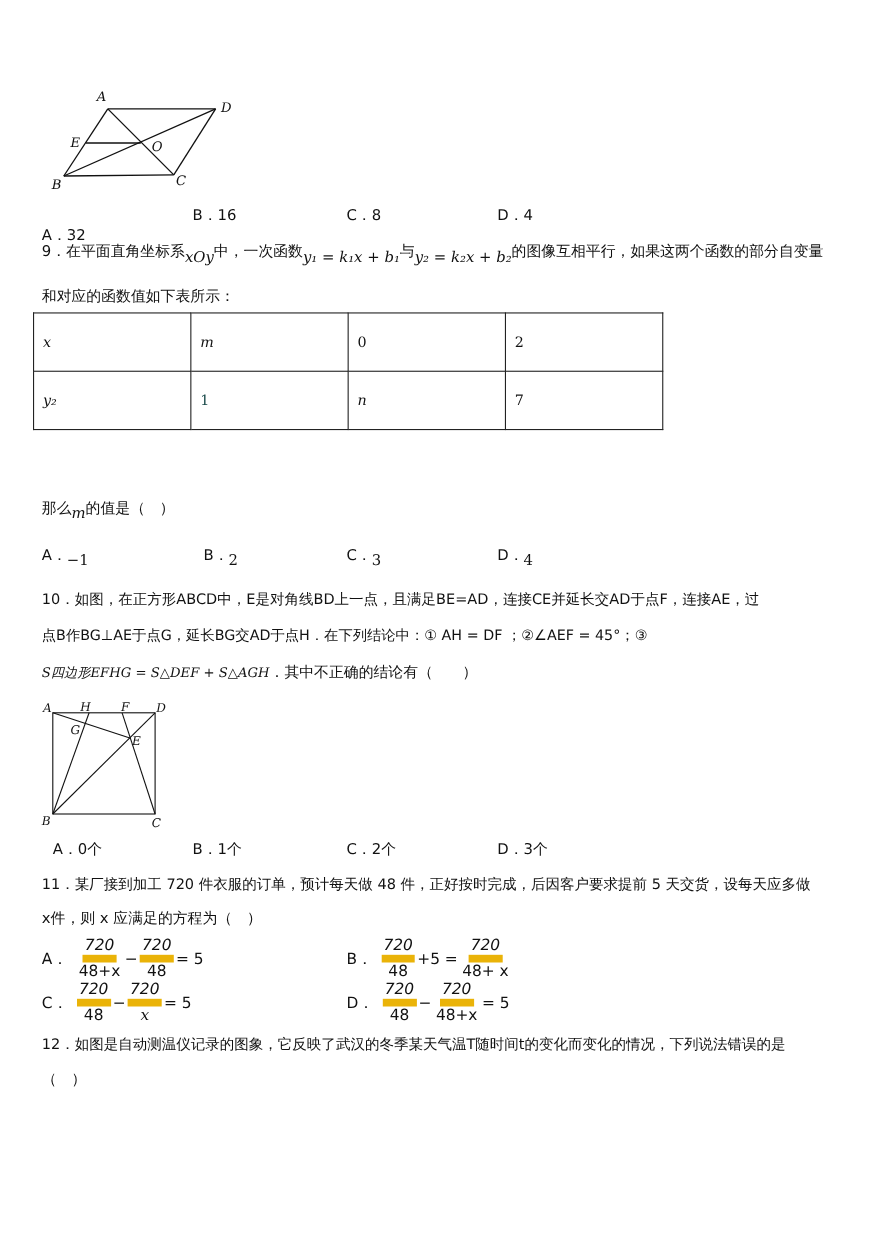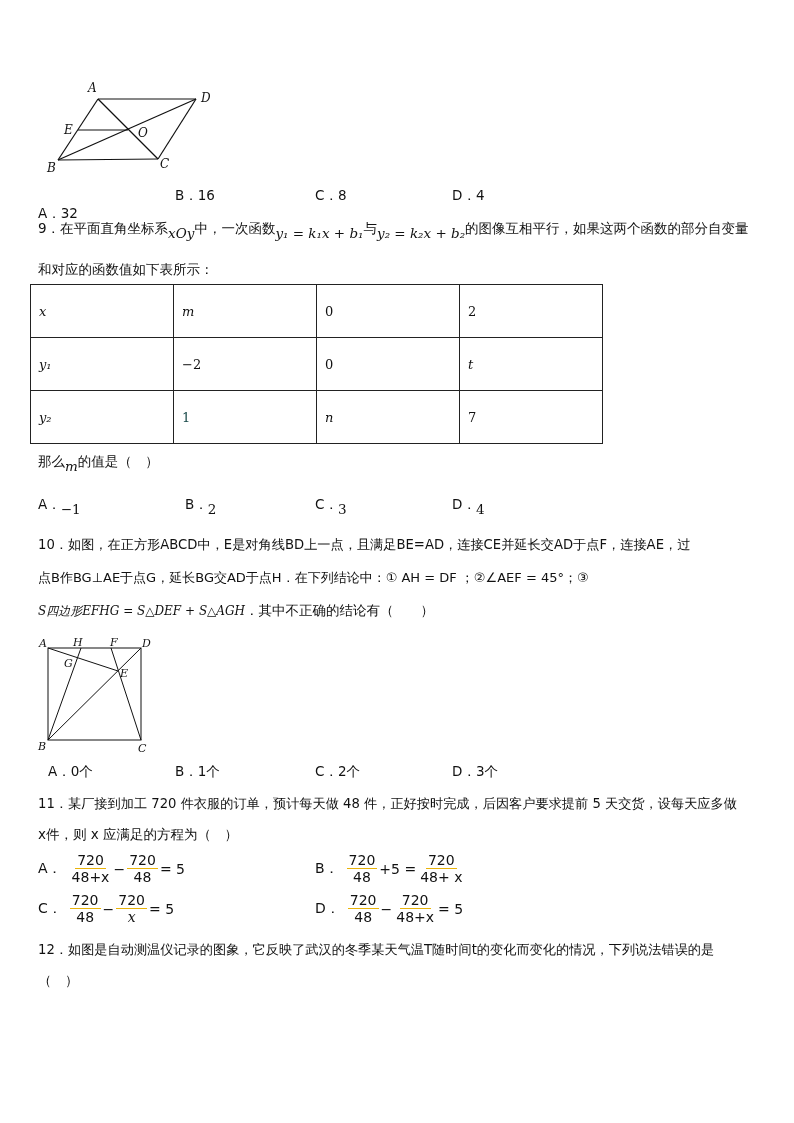--- a/index.html
+++ b/index.html
@@ -14,21 +14,21 @@
   .mn { font-family: "DejaVu Serif", serif; }
   .lowmath { position: relative; top: 5px; }
   table.vals {
     position: absolute; left: 30px; top: 284px; border-collapse: collapse;
   }
   table.vals td {
     width: 134px; height: 52px; border: 1px solid #222; padding: 0 0 0 8px;
     font-size: 13px; vertical-align: middle;
   }
   .frac { display: inline-flex; flex-direction: column; align-items: center; vertical-align: middle; margin: 0 2px; }
-  .frac .num { border-bottom: 1px solid #eab308; padding: 0 2px; line-height: 16px; }
+  .frac .num { border-bottom: 7px solid #eab308; padding: 0 2px; line-height: 16px; font-style: italic; }
   .frac .den { padding: 0 2px; line-height: 16px; }
   .eq { font-family: "DejaVu Sans", sans-serif; font-size: 14px; display: inline-flex; align-items: center; }
 </style>
 </head>
 <body>
 
 <svg class="abs" style="left:30px;top:75px;" width="200" height="110" viewBox="0 0 200 110">
   <g stroke="#111" stroke-width="1.2" fill="none">
     <line x1="68" y1="24" x2="166" y2="24"></line>
     <line x1="166" y1="24" x2="128" y2="84"></line>
@@ -58,26 +58,20 @@
 </div>
 <div class="line" style="top:261px;">和对应的函数值如下表所示：</div>
 
 <table class="vals">
   <tbody>
       <tr>
     <td class="m">x</td>
     <td class="m">m</td>
     <td class="mn">0</td>
     <td class="mn">2</td>
-  </tr>
-  <tr>
-    <td class="m">y₁</td>
-    <td class="mn">−2</td>
-    <td class="mn">0</td>
-    <td class="m">t</td>
   </tr>
   <tr>
     <td class="m">y₂</td>
     <td class="mn" style="color:#1a4a4a">1</td>
     <td class="m">n</td>
     <td class="mn">7</td>
   </tr>
 </tbody>
   </table>
 

